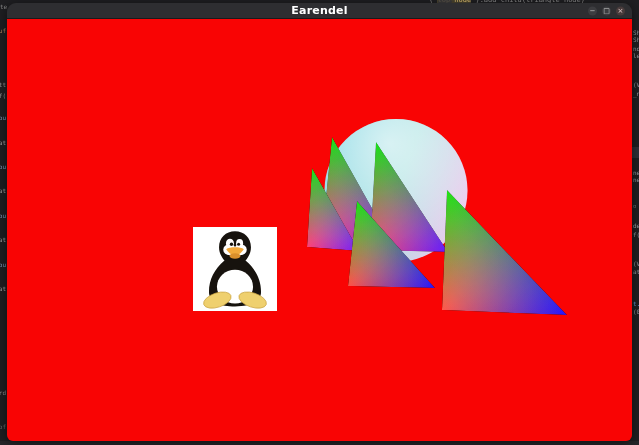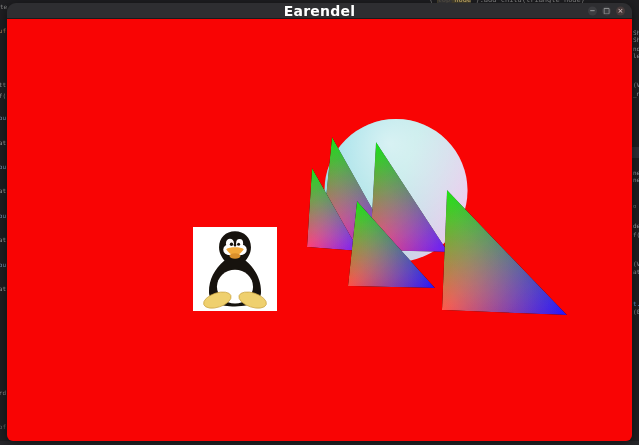--- a/index.html
+++ b/index.html
@@ -17,21 +17,21 @@
   .strip-frag{position:absolute;font:6px "DejaVu Sans Mono",monospace;line-height:6px;white-space:nowrap;}
   .left-strip .strip-frag{right:1px;}
   .right-strip .strip-frag{left:1px;}
   .selection-band{position:absolute;left:0;right:0;top:147px;height:11px;background:var(--selection,#303038);}
   .bottom-strip{position:absolute;left:0;right:0;bottom:0;height:4px;background:var(--bottom,#27272a);z-index:1;}
   
   .window{position:absolute;left:7px;top:3px;width:625px;height:438px;z-index:2;
           border-radius:9px 9px 6px 6px;box-shadow:0 2px 12px rgba(0,0,0,.55);overflow:hidden;}
   .titlebar{position:relative;height:15px;background:var(--titlebar,#2e2e31);
             border-bottom:1px solid #1a1a1c;display:flex;align-items:center;justify-content:center;}
-  .title{font-size:14px;font-weight:bold;color:#ffffff;letter-spacing:.2px;}
+  .title{font-size:11px;font-weight:bold;color:#ffffff;letter-spacing:.2px;}
   .controls{position:absolute;right:7px;top:50%;transform:translateY(-50%);display:flex;gap:5px;}
   .wbtn{width:9px;height:9px;border-radius:50%;background:#3d3d40;color:#cfcfcf;
         font:7px/9px "DejaVu Sans",sans-serif;text-align:center;cursor:default;}
   .wbtn.close{background:#483b3b;color:#e6cccc;}
   .viewport{position:relative;width:625px;height:422px;background:var(--clear,#f90404);}
   .viewport svg{display:block;}
 </style>
 </head>
 <body>
 

